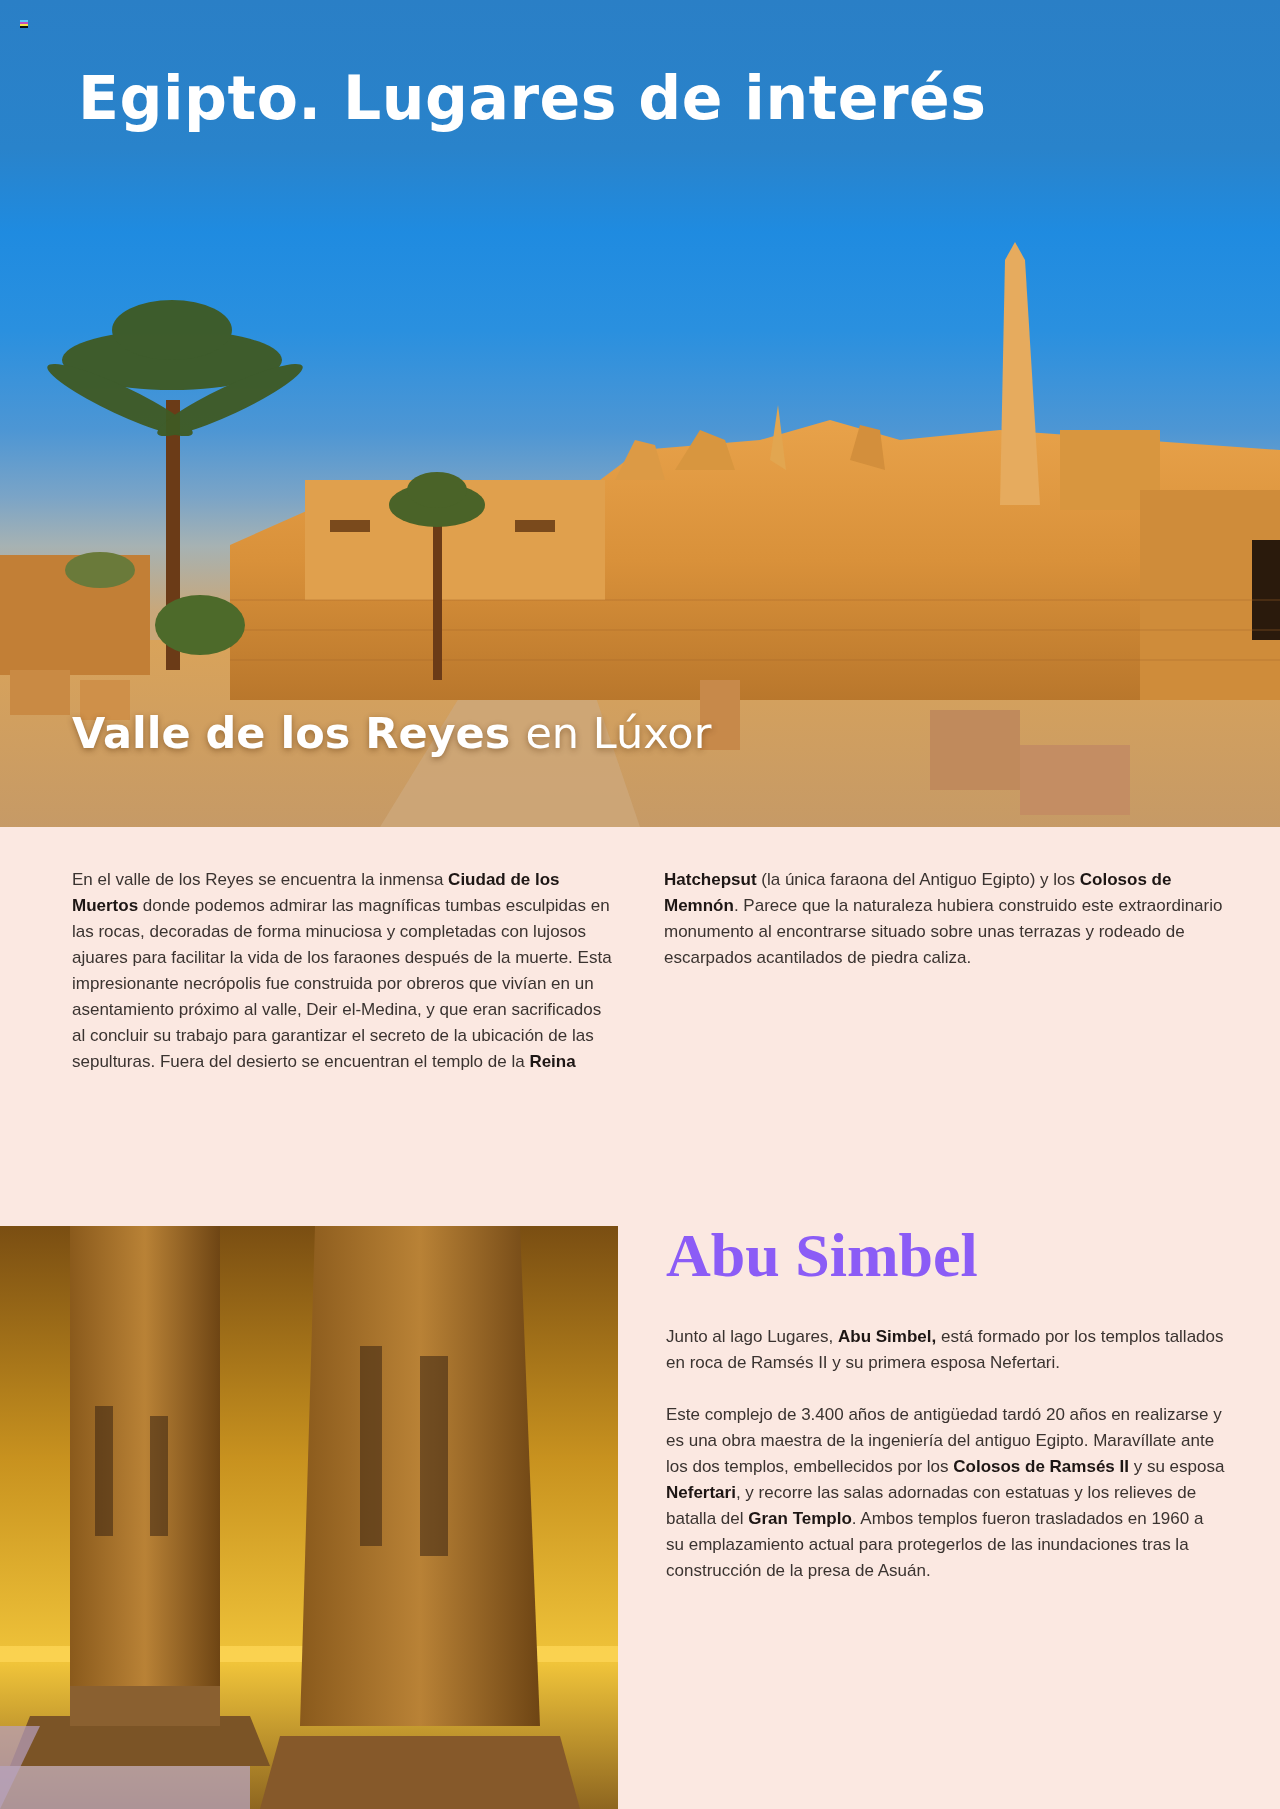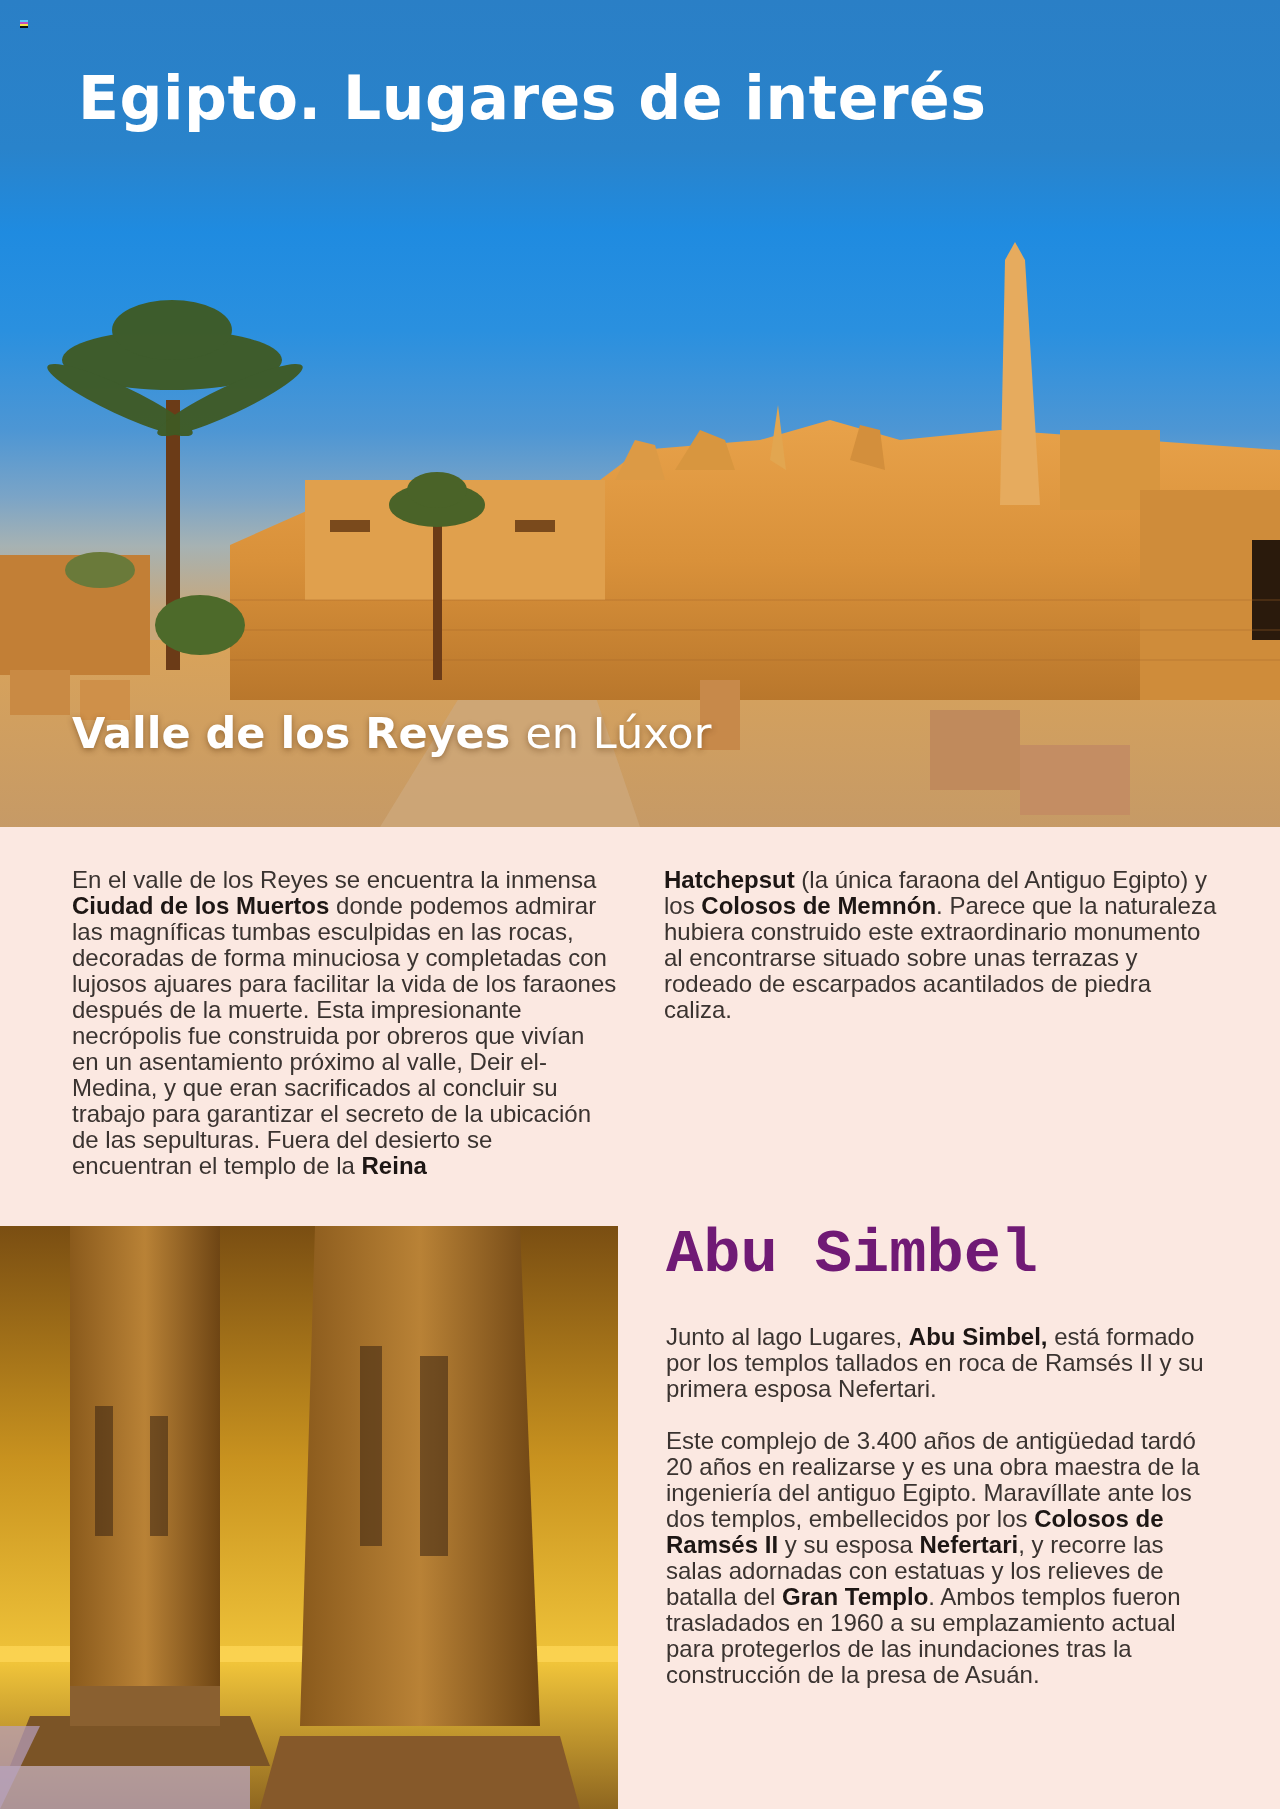--- a/index.html
+++ b/index.html
@@ -28,37 +28,37 @@
     color: #ffffff; font-size: 43px; line-height: 1.1;
     font-family: "DejaVu Sans", "Liberation Sans", sans-serif;
     text-shadow: 0 2px 6px rgba(80,40,0,0.45);
   }
   .hero-subtitle b { font-weight: 700; }
   .hero-subtitle .light { font-weight: 400; }
 
   
   .col {
     position: absolute; color: #3a3330;
-    font-size: 24px; line-height: 26px;
+    font-size: 17px; line-height: 26px;
     font-family: "Liberation Sans", sans-serif;
   }
   .col p { margin: 0; }
   .col b { color: #1d1614; font-weight: 700; }
   .col-left { left: 72px; top: 867px; width: 545px; }
   .col-right { left: 664px; top: 867px; width: 560px; }
 
   
   .abu-photo {
     position: absolute; left: 0; top: 1226px; width: 618px; height: 583px; overflow: hidden;
     background: linear-gradient(180deg, #6b4410 0%, #a9741b 25%, #c99227 55%, #8f5d14 80%, #a08aa0 100%);
   }
   .abu-title {
     position: absolute; left: 666px; top: 1218px; margin: 0;
-    color: #701a75; font-size: 62px; font-weight: 700;
-    font-family: Liberation Mono, monospace; line-height: 1.2;
+    color: #8b5cf6; font-size: 62px; font-weight: 700;
+    font-family: Liberation Serif, serif; line-height: 1.2;
   }
   .abu-text { left: 666px; top: 1324px; width: 560px; }
   .abu-text p + p { margin-top: 26px; }
 </style>
 </head>
 <body>
 
 <section class="hero">
   <svg class="hero-art" viewBox="0 0 1280 827" preserveAspectRatio="none">
     <defs>

